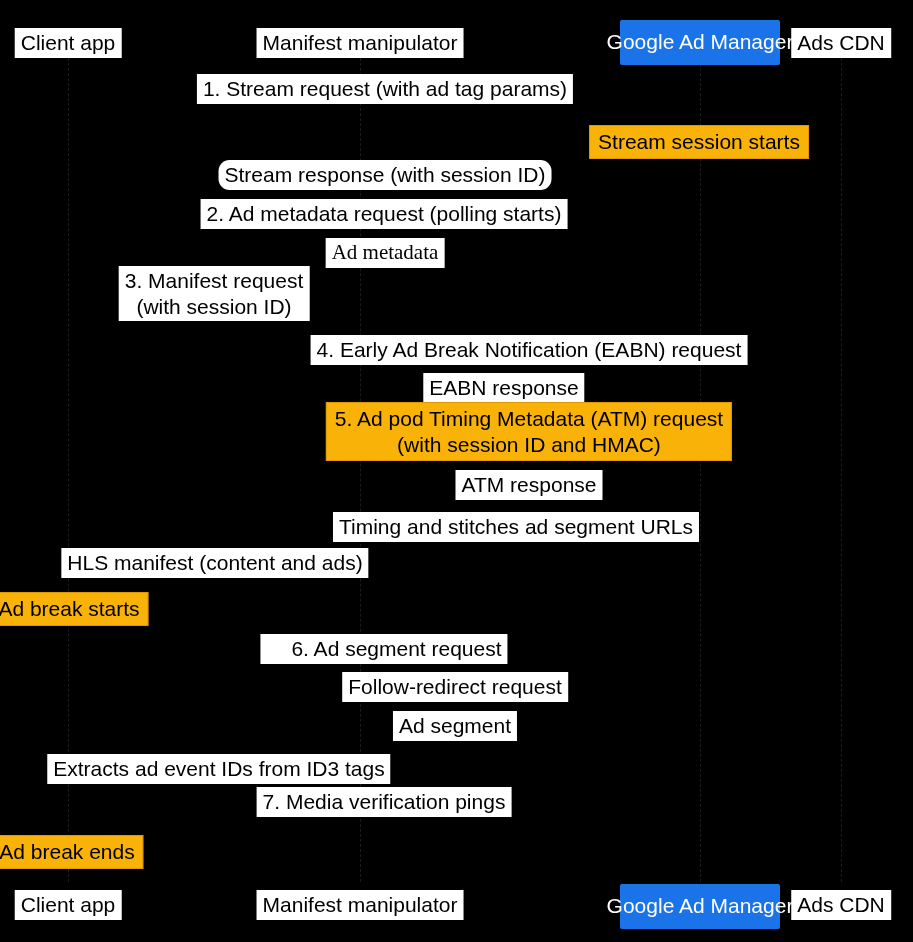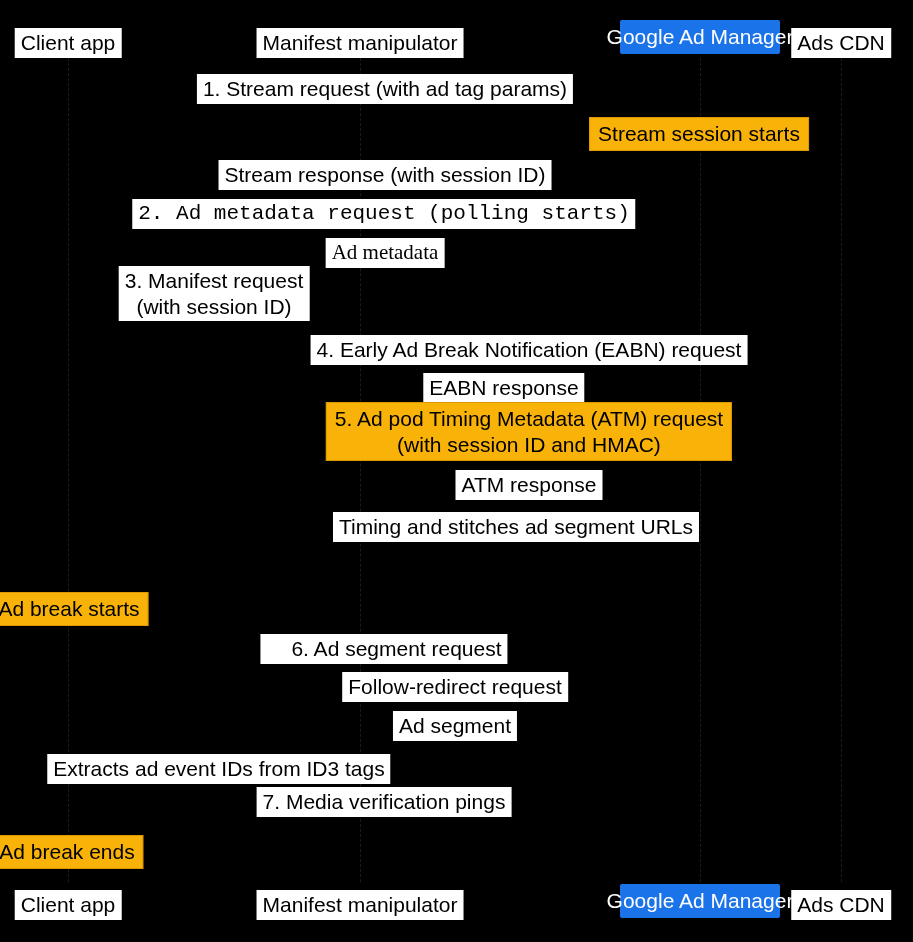--- a/index.html
+++ b/index.html
@@ -33,21 +33,21 @@
     transform:translateX(-50%);
     background:var(--label_bg);
     color:var(--label_text);
     padding:2px 6px;
     white-space:nowrap;
     line-height:1.25;
   }
   .actor.highlight{
     background:var(--gam_bg);
     color:var(--gam_text);
-    width:160px;height:34px;
+    width:160px;height:45px;
     padding:0;
     box-sizing:border-box;
     display:flex;align-items:center;justify-content:center;
     border-radius:2px;
   }
   .message,.note{
     position:absolute;
     transform:translateX(-50%);
     text-align:center;
     line-height:1.22;
@@ -77,27 +77,27 @@
     <div class="actor plain" style="left: 360px; top: 28px;">Manifest manipulator</div>
     <div class="actor highlight" style="left: 700px; top: 20px;">Google Ad Manager</div>
     <div class="actor plain" style="left: 841px; top: 28px;">Ads CDN</div>
     <div class="actor plain" style="left: 68px; top: 890px;">Client app</div>
     <div class="actor plain" style="left: 360px; top: 890px;">Manifest manipulator</div>
     <div class="actor highlight" style="left: 700px; top: 884px;">Google Ad Manager</div>
     <div class="actor plain" style="left: 841px; top: 890px;">Ads CDN</div>
     <div class="message" style="left: 385px; top: 74px;">
       <div>1. Stream request (with ad tag params)</div>
     </div>
-    <div class="note" style="left: 699px; top: 117px;">
+    <div class="note" style="left: 699px; top: 125px;">
       <div>Stream session starts</div>
     </div>
-    <div class="message" style="left: 385px; top: 160px;">
+    <div class="message" style="left: 385px; top: 160px; border-radius: 11px;">
       <div>Stream response (with session ID)</div>
     </div>
-    <div class="message" style="left: 384px; top: 199px; font-family: Liberation Mono, monospace;">
+    <div class="message" style="left: 384px; top: 199px;">
       <div>2. Ad metadata request (polling starts)</div>
     </div>
     <div class="message" style="left: 385px; top: 238px; font-family: Liberation Serif, serif;">
       <div>Ad metadata</div>
     </div>
     <div class="message" style="left: 214px; top: 266px;">
       <div>3. Manifest request</div>
       <div>(with session ID)</div>
     </div>
     <div class="message" style="left: 529px; top: 335px;">
@@ -109,20 +109,23 @@
     <div class="note" style="left: 529px; top: 402px;">
       <div>5. Ad pod Timing Metadata (ATM) request</div>
       <div>(with session ID and HMAC)</div>
     </div>
     <div class="message" style="left: 529px; top: 470px;">
       <div>ATM response</div>
     </div>
     <div class="message" style="left: 516px; top: 512px;">
       <div>Timing and stitches ad segment URLs</div>
     </div>
+    <div class="message" style="left: 215px; top: 548px;">
+      <div>HLS manifest (content and ads)</div>
+    </div>
     <div class="note" style="left: 69px; top: 592px;">
       <div>Ad break starts</div>
     </div>
     <div class="message" style="left: 384px; top: 634px; padding-left: 31px;">
       <div>6. Ad segment request</div>
     </div>
     <div class="message" style="left: 455px; top: 672px;">
       <div>Follow-redirect request</div>
     </div>
     <div class="message" style="left: 455px; top: 711px;">

